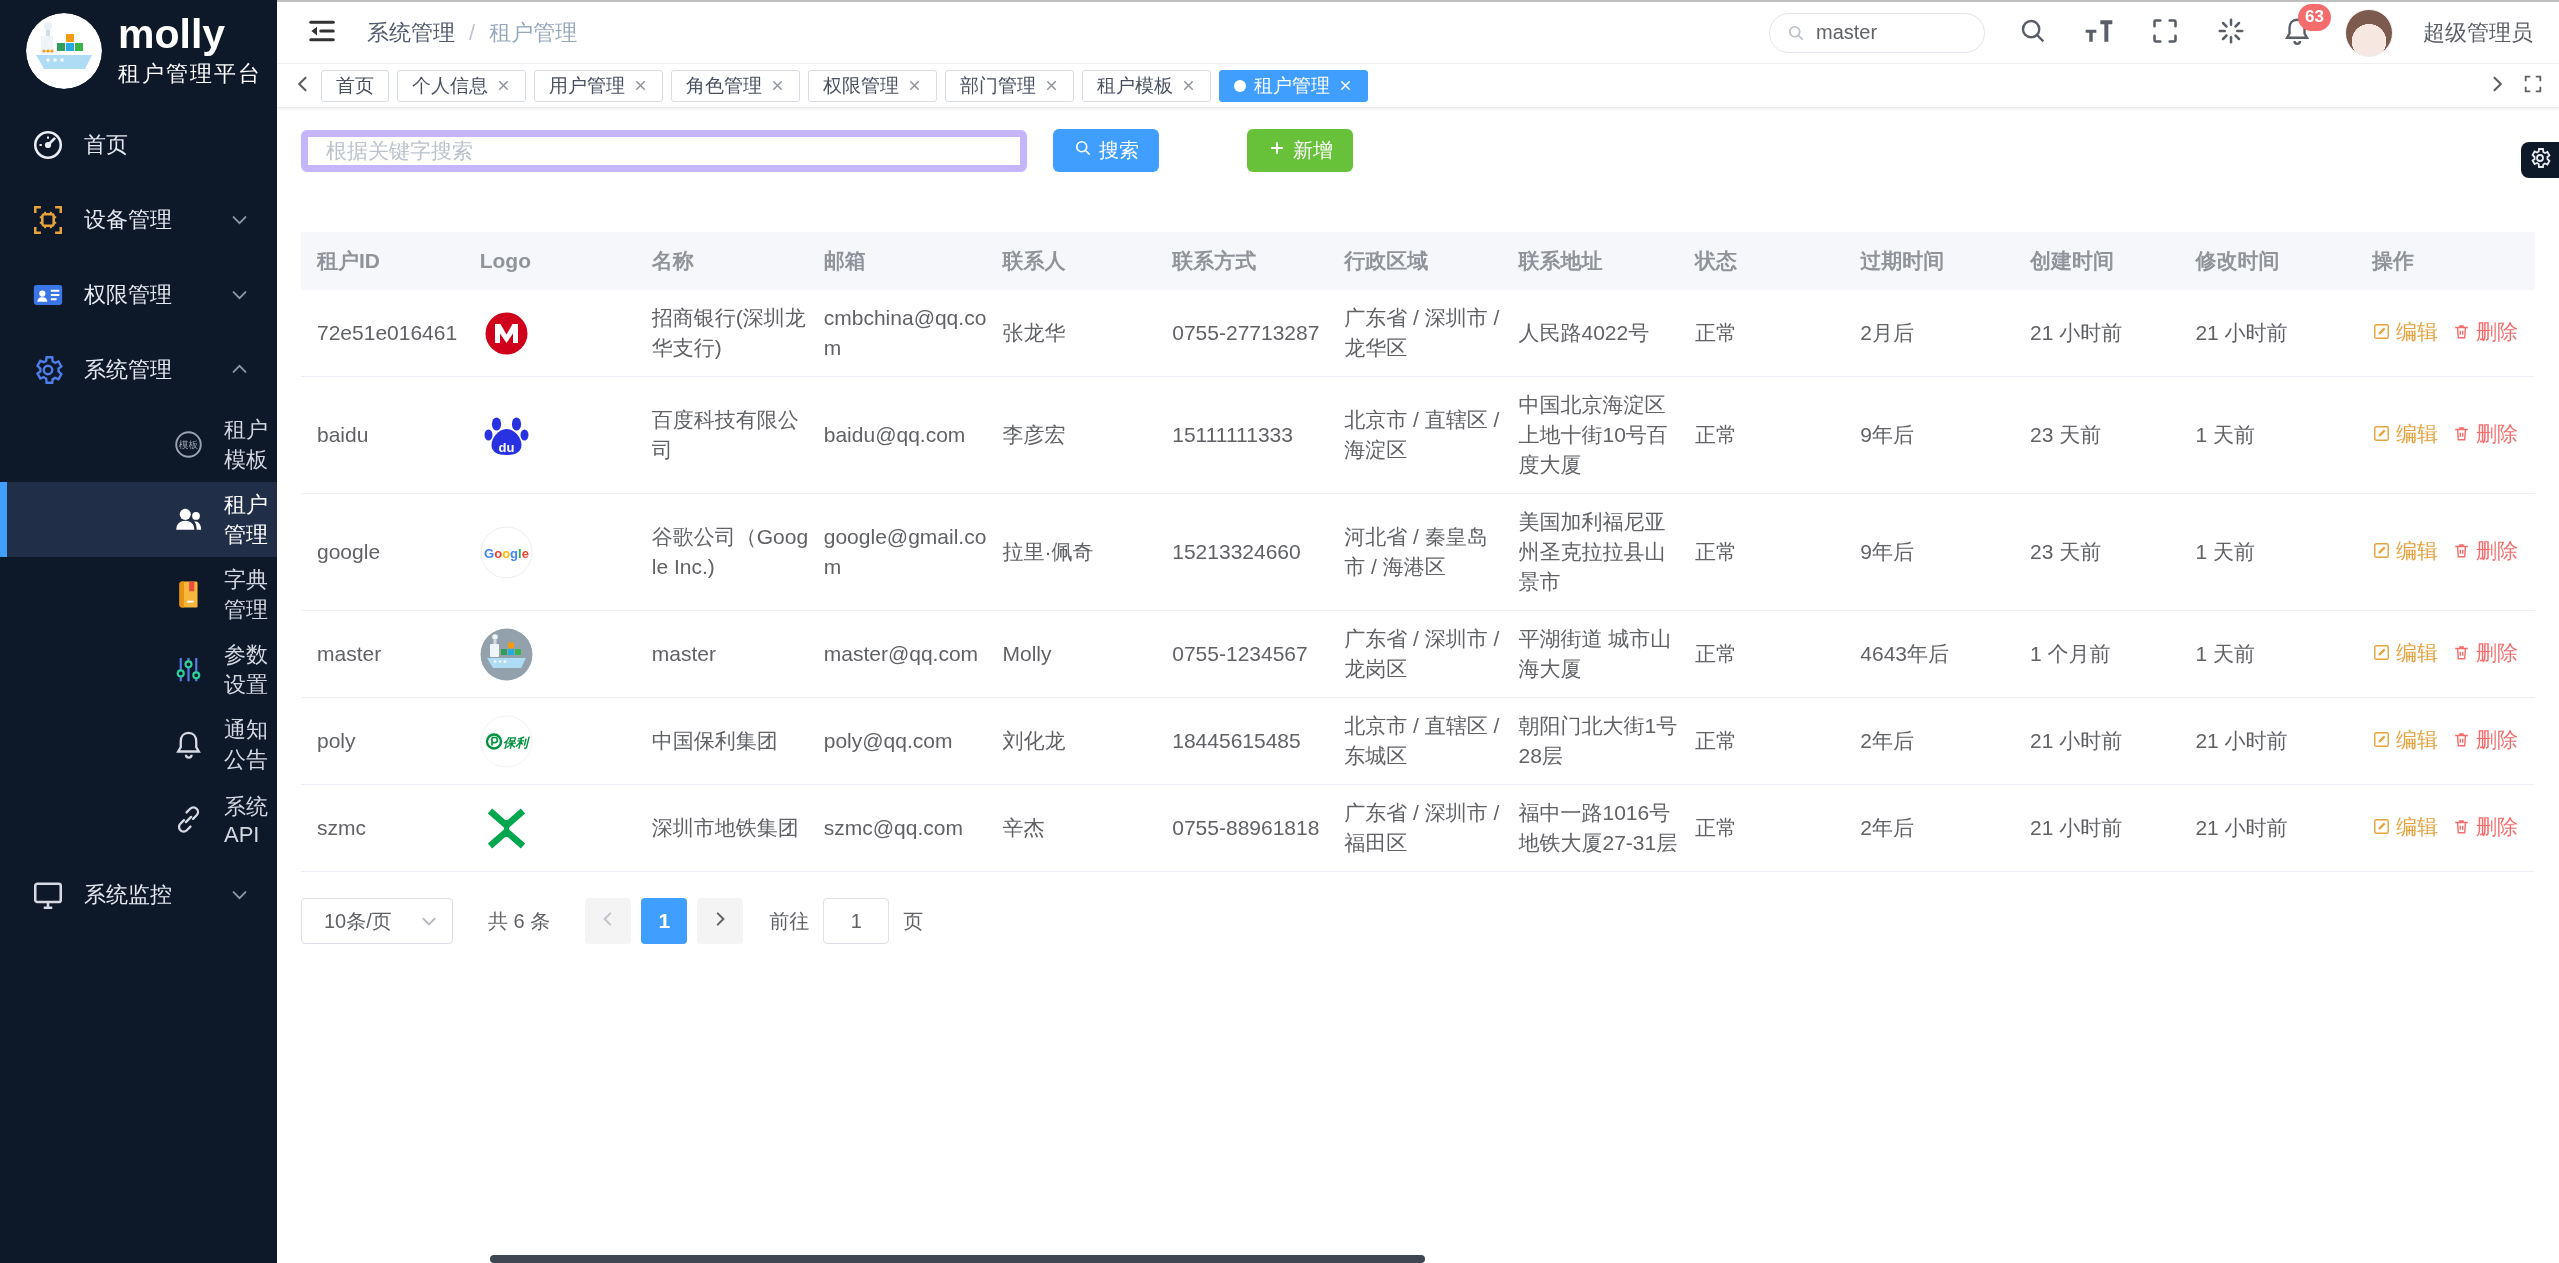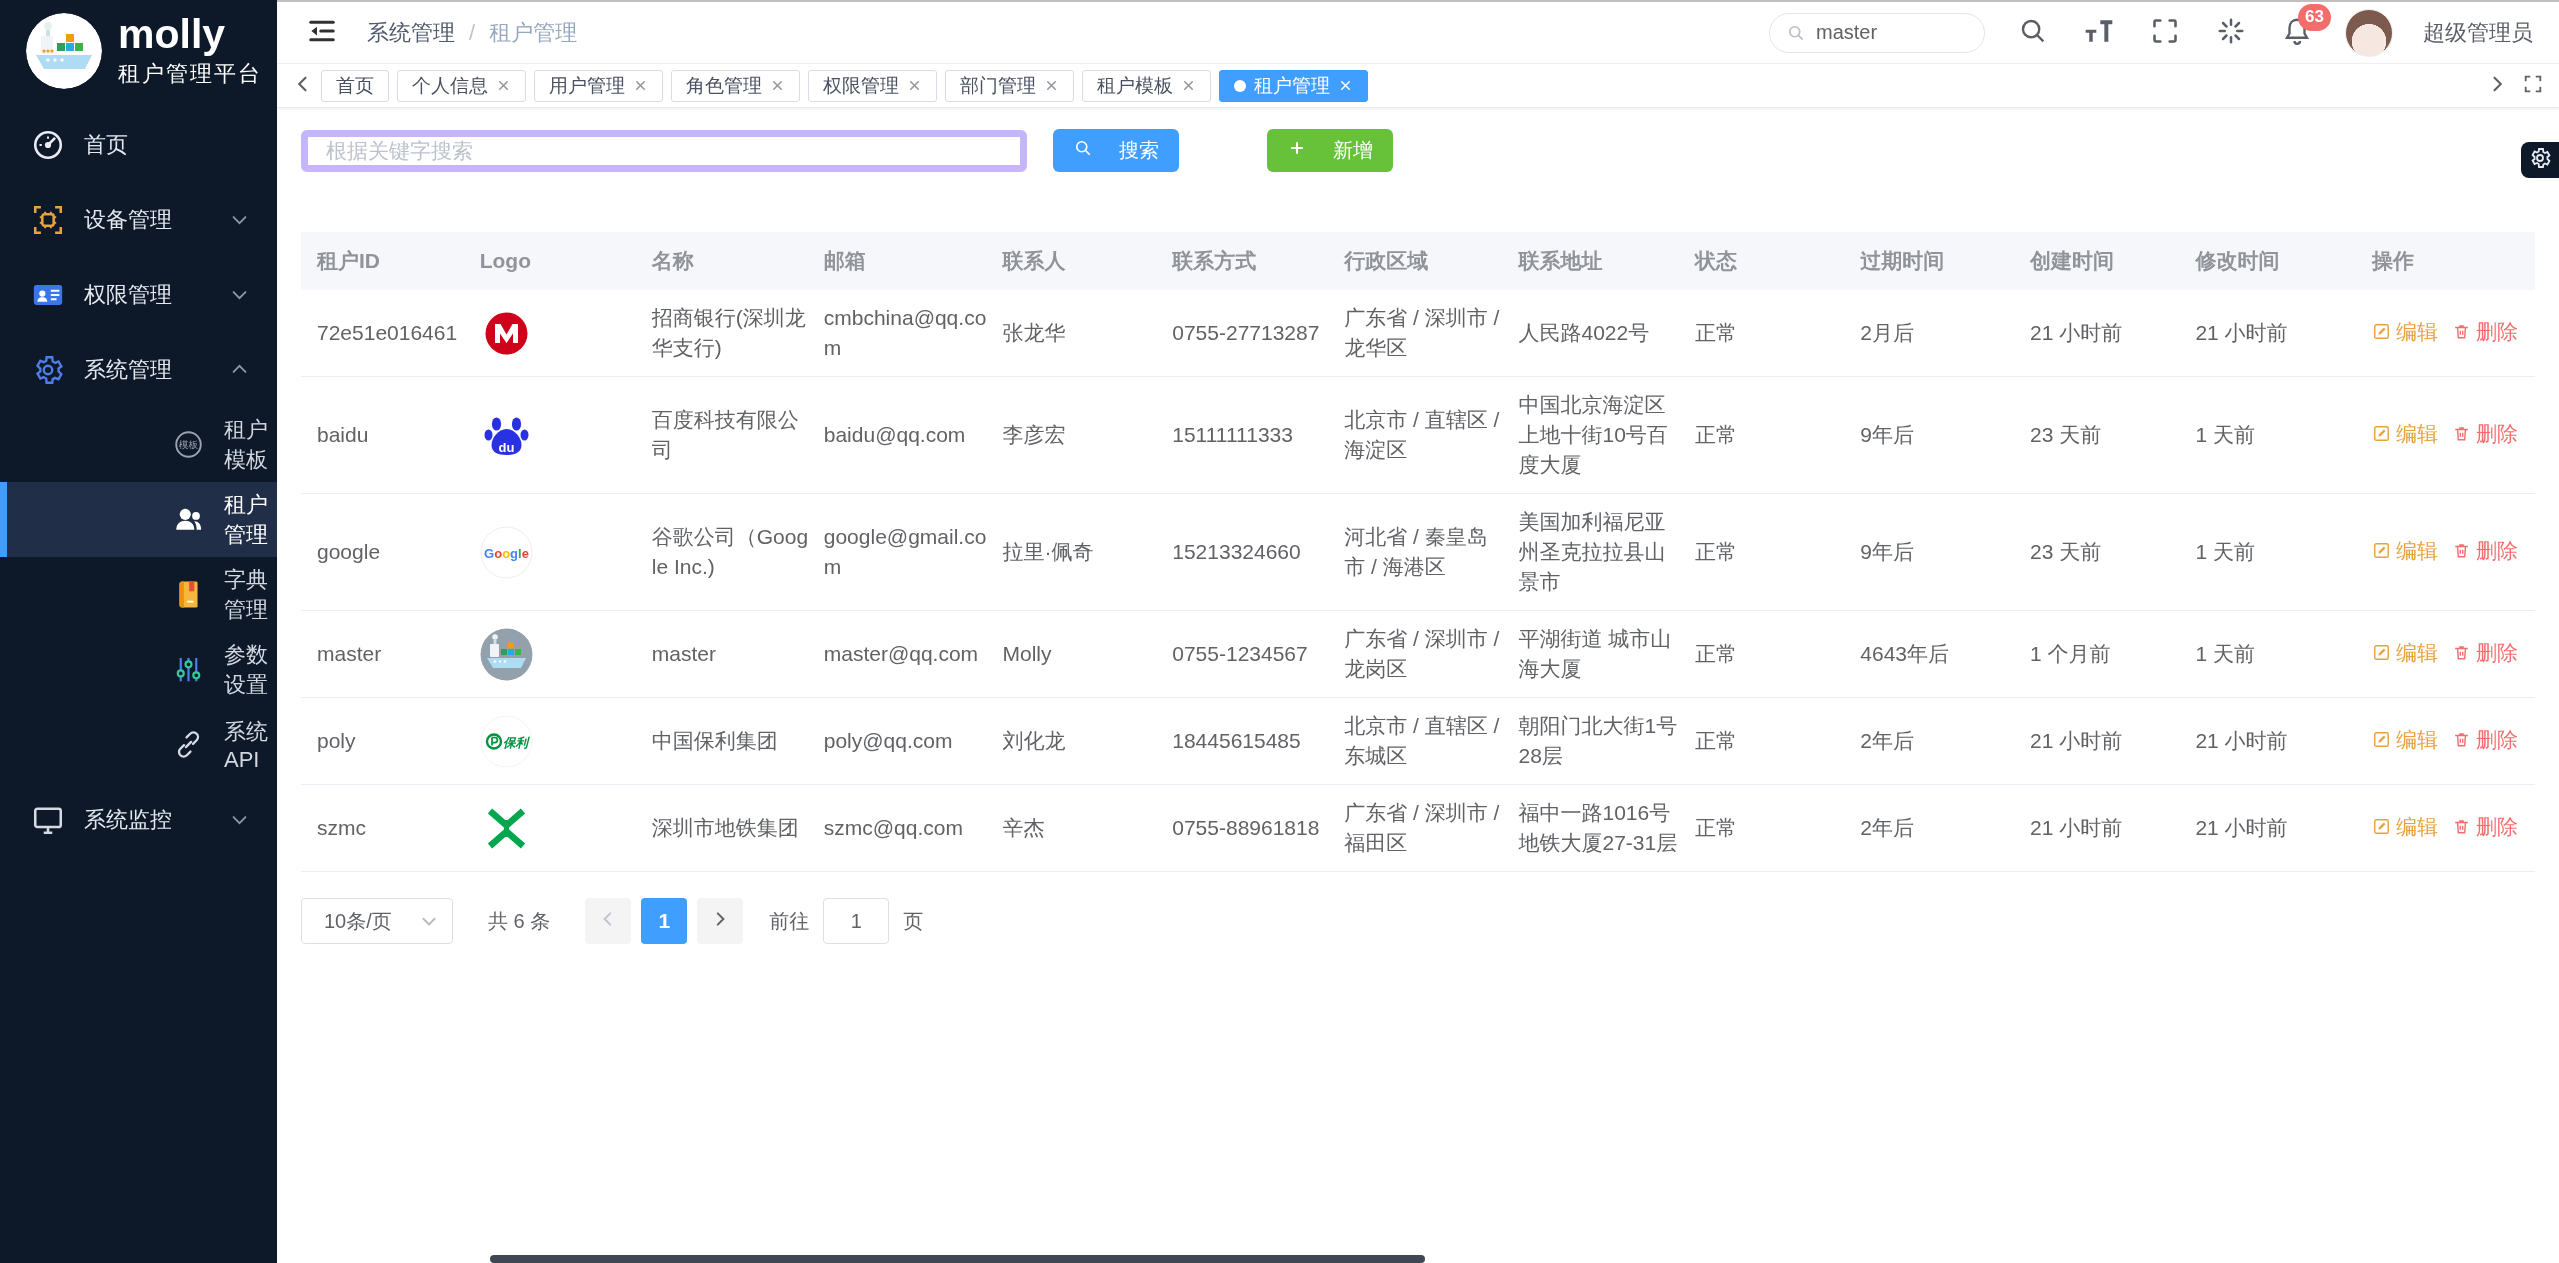--- a/index.html
+++ b/index.html
@@ -51,21 +51,21 @@
   .tclose { display:flex; color:#90949d; }
   .tab.active .tclose { color:#fff; }
 
   .settings-handle { position:absolute; top:140px; right:0; width:38px; height:36px; background:#0d1829; border-radius:8px 0 0 8px; display:flex; align-items:center; justify-content:center; color:#e8ecf2; cursor:pointer; z-index:8; }
 
   
   .content { padding:21px 24px 0 24px; }
   .toolbar { display:flex; align-items:center; }
   .search-input { width:726px; height:42px; border:7px solid #c4b5fd; border-radius:6px; display:flex; align-items:center; padding:0 18px; background:#fff; cursor:text; }
   .search-input .ph { color:#bcc2cc; font-size:21px; }
-  .btn { height:43px; border:none; border-radius:6px; color:#fff; font-size:20px; display:inline-flex; align-items:center; gap:26px; padding:12px 20px; cursor:pointer; font-family:inherit; }
+  .btn { height:43px; border:none; border-radius:6px; color:#fff; font-size:20px; display:inline-flex; align-items:center; gap:6px; padding:12px 20px; cursor:pointer; font-family:inherit; }
   .btn.primary { background:#409EFF; margin-left:26px; }
   .btn.success { background:#67C23A; margin-left:88px; }
 
   table { width:100%; border-collapse:collapse; table-layout:fixed; margin-top:60px; }
   thead th { background:#f5f7fa; color:#909399; font-weight:bold; text-align:left; font-size:21px; padding:15px 14px 15px 0; }
   th:first-child, td:first-child { padding-left:16px; }
   tbody td { border-bottom:1px solid #ebeef5; color:#606266; font-size:21px; padding:13px 14px 13px 0; line-height:30px; vertical-align:middle; word-break:break-all; }
   td.ops { white-space:nowrap; word-break:keep-all; }
   .lg { width:53px; height:53px; border-radius:50%; display:block; overflow:hidden; }
   .lg svg { display:block; width:100%; height:100%; }
@@ -209,20 +209,29 @@
         <div class="menu-item sub">
           <span class="mi-icon">
             <svg viewBox="0 0 24 24" fill="none">
               <path d="M6 3 v18 M12 3 v18 M18 3 v18" stroke="#4f7de9" stroke-width="1.7"></path>
               <circle cx="6" cy="15" r="2.3" fill="#0d1829" stroke="#2ecc9a" stroke-width="1.7"></circle>
               <circle cx="12" cy="8" r="2.3" fill="#0d1829" stroke="#2ecc9a" stroke-width="1.7"></circle>
               <circle cx="18" cy="16.5" r="2.3" fill="#0d1829" stroke="#2ecc9a" stroke-width="1.7"></circle>
             </svg>
           </span>
           <span class="mi-label">参数设置</span>
+        </div>
+        <div class="menu-item sub">
+          <span class="mi-icon">
+            <svg viewBox="0 0 24 24" fill="none" stroke="#d6dae2" stroke-width="1.8">
+              <path d="M12 3 c-3.6 0-6 2.7-6 6.6 V14 l-2 3.4 h16 L18 14 V9.6 C18 5.7 15.6 3 12 3z"></path>
+              <path d="M10 20 a2.2 2.2 0 004.4 0"></path>
+            </svg>
+          </span>
+          <span class="mi-label">通知公告</span>
         </div>
         <div class="menu-item sub">
           <span class="mi-icon">
             <svg viewBox="0 0 24 24" fill="none" stroke="#d6dae2" stroke-width="1.8" stroke-linecap="round">
               <path d="M10 14 L14 10"></path>
               <path d="M8.5 12.5 l-2.8 2.8 a3.5 3.5 0 005 5 l2.8-2.8"></path>
               <path d="M15.5 11.5 l2.8-2.8 a3.5 3.5 0 00-5-5 l-2.8 2.8"></path>
             </svg>
           </span>
           <span class="mi-label">系统API</span>

